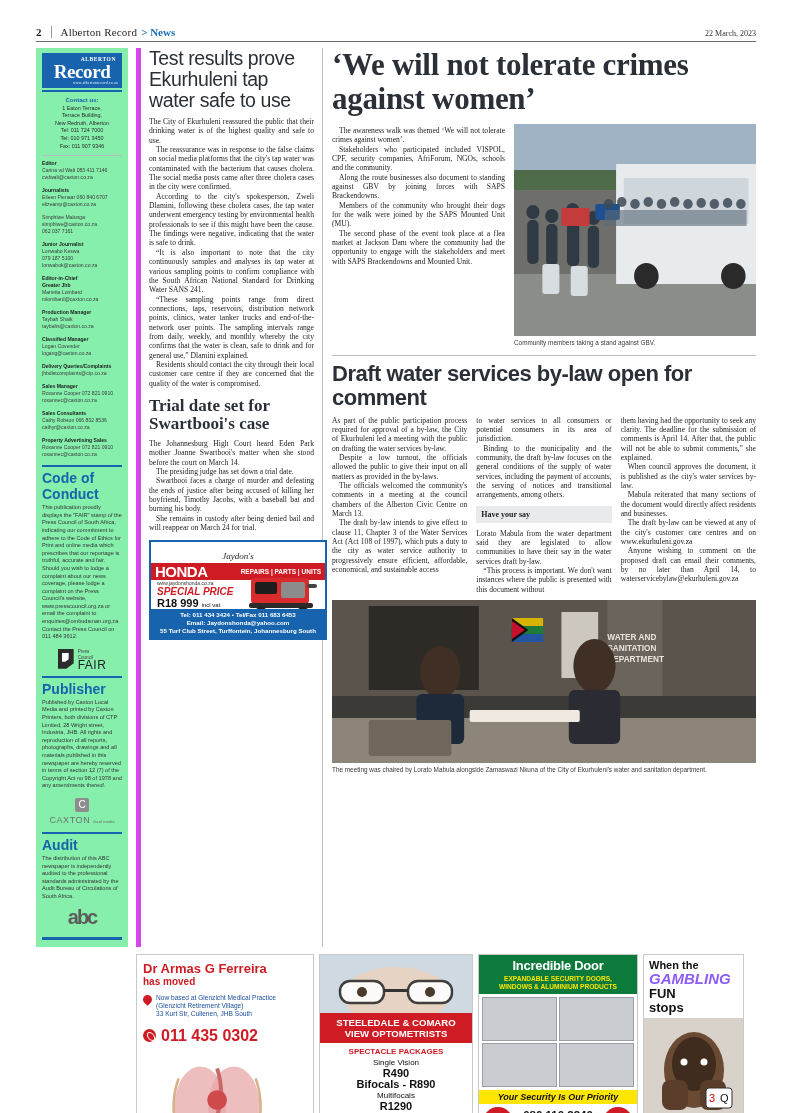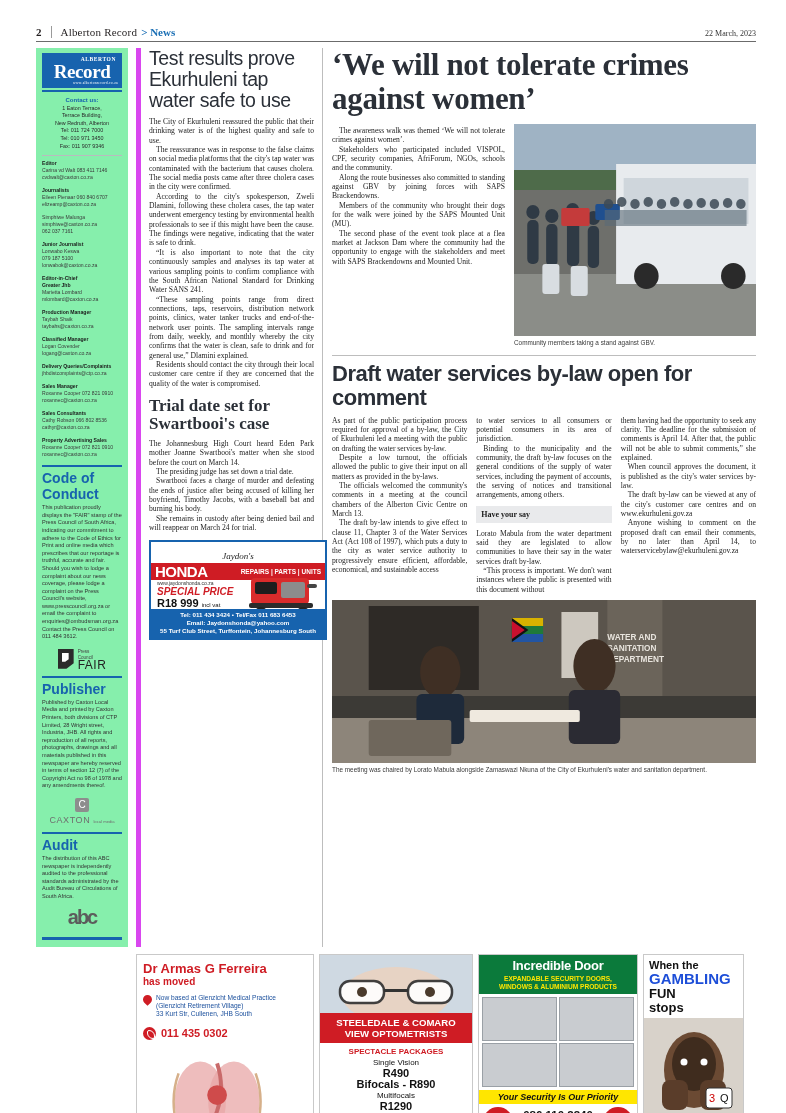--- a/index.html
+++ b/index.html
@@ -104,21 +104,21 @@
   .gen { position:absolute; right:4px; top:28px; width:76px; height:52px; }
 
   .ad-ferreira { width:178px; height:250px; border:1px solid #c9c9c9; padding:6px; }
   .fer-name { font-family:"Liberation Sans",sans-serif; font-weight:bold; font-size:13px; color:#cf1c24; line-height:15px; }
   .fer-moved { font-family:"Liberation Sans",sans-serif; font-weight:bold; font-size:10px; color:#cf1c24; }
   .fer-row { display:flex; gap:4px; margin-top:7px; font-family:"Liberation Sans",sans-serif; font-size:6.6px; line-height:8.4px; color:#1a4f9c; }
   .pin { width:9px; height:9px; flex:0 0 9px; background:#cf1c24; border-radius:50% 50% 50% 0; transform:rotate(-45deg); margin-top:1px;}
   .fer-phone { display:flex; align-items:center; gap:5px; margin-top:8px; }
   .phone-ico { width:13px;height:13px;border-radius:50%;background:#cf1c24;position:relative; }
   .phone-ico::after{content:"";position:absolute;left:3.5px;top:3px;width:6px;height:7px;border:1.6px solid #fff;border-radius:2px 6px 2px 6px;}
-  .fer-num { font-family:"Liberation Sans",sans-serif; font-weight:bold; font-size:11px; color:#cf1c24; }
+  .fer-num { font-family:"Liberation Sans",sans-serif; font-weight:bold; font-size:16px; color:#cf1c24; }
 
   .ad-optom { width:154px; height:250px; border:1px solid #c9c9c9; }
   .opt-band { background:#cf1c24; color:#fff; text-align:center; font-family:"Liberation Sans",sans-serif; font-weight:bold; font-size:9.6px; line-height:11px; padding:4px 2px; }
   .opt-sub { text-align:center; font-family:"Liberation Sans",sans-serif; font-weight:bold; font-size:8px; color:#cf1c24; padding:4px 0 1px 0; }
   .opt-list { text-align:center; font-family:"Liberation Sans",sans-serif; font-size:8px; line-height:11px; color:#111; }
   .opt-list .amt { font-weight:bold; font-size:11px; }
   .opt-addr { text-align:center; font-family:"Liberation Sans",sans-serif; font-size:6.4px; line-height:8px; color:#222; margin-top:4px; }
   .opt-tel { background:#1763ae; color:#fff; text-align:center; font-family:"Liberation Sans",sans-serif; font-weight:bold; font-size:8.6px; padding:2px 0; margin-top:3px; }
 
   .ad-door { width:160px; height:250px; border:1px solid #c9c9c9; background:#fff; }
@@ -126,21 +126,21 @@
   .door-sub { background:#0b7a3b; color:#ffe600; text-align:center; font-family:"Liberation Sans",sans-serif; font-weight:bold; font-size:6.6px; line-height:8px; padding-bottom:3px; }
   .door-pics { display:grid; grid-template-columns:1fr 1fr; gap:2px; padding:3px; }
   .door-pic { height:44px; background:#c9ccd0; border:1px solid #9aa0a6; }
   .door-sec { background:#ffe600; color:#111; text-align:center; font-family:"Liberation Sans",sans-serif; font-weight:bold; font-style:italic; font-size:9px; padding:2px 0; }
   .door-tels { text-align:center; font-family:"Liberation Sans",sans-serif; font-weight:bold; font-size:11.5px; color:#111; line-height:14px; }
   .door-mail { text-align:center; font-family:"Liberation Sans",sans-serif; font-weight:bold; font-size:6.4px; color:#0b7a3b; line-height:9px; }
   .badge-rd { display:inline-block; background:#cf1c24; color:#fff; border-radius:50%; width:30px;height:30px; font-family:"Liberation Sans",sans-serif; font-weight:bold; font-size:5px; line-height:7px; padding-top:4px; text-align:center; }
 
   .ad-gamble { width:101px; height:250px; border:1px solid #c9c9c9; background:#fff; }
   .gam-1 { font-family:"Liberation Sans",sans-serif; font-weight:bold; font-size:11px; color:#111; padding:4px 5px 0; line-height:12px; }
-  .gam-2 { font-family:"Liberation Sans",sans-serif; font-weight:bold; font-size:15px; color:#1d4ed8; padding:0 5px; line-height:16px; }
+  .gam-2 { font-family:"Liberation Sans",sans-serif; font-weight:bold; font-size:15px; color:#8b5cf6; padding:0 5px; line-height:16px;font-style:italic; }
   .gam-3 { font-family:"Liberation Sans",sans-serif; font-weight:bold; font-size:13px; color:#111; padding:0 5px 3px; line-height:14px; }
   .gam-help { background:#ffe600; text-align:center; font-family:"Liberation Sans",sans-serif; font-weight:bold; font-size:10px; color:#111; padding:3px 0; line-height:12px; }
   .gam-help .red { color:#cf1c24; }
   .gam-foot { background:#0b7a3b; color:#fff; text-align:center; font-family:"Liberation Sans",sans-serif; font-weight:bold; font-size:7.4px; padding:3px 0; line-height:9px; }
 
   .meeting-cap { font-family:"Liberation Sans",sans-serif; font-size:6.4px; color:#3a3a3a; line-height:8px; margin-top:2.5px; }
 </style>
 </head>
 <body>
 
@@ -286,21 +286,21 @@
 
     <div class="col-main">
 
       <h1 class="main-hl">‘We will not tolerate crimes against women’</h1>
 
       <div class="gbv-wrap">
         <div class="gbv-text">
           <div class="body-txt" style="margin-top:2px;">
             <p>The awareness walk was themed ‘We will not tolerate crimes against women’.</p>
             <p>Stakeholders who participated included VISPOL, CPF, security companies, AfriForum, NGOs, schools and the community.</p>
-            <p>Along the route businesses also committed to standing against GBV by joining forces with SAPS Brackendowns.</p>
+            <p>Along the route businesses also document to standing against GBV by joining forces with SAPS Brackendowns.</p>
             <p>Members of the community who brought their dogs for the walk were joined by the SAPS Mounted Unit (MU).</p>
             <p>The second phase of the event took place at a flea market at Jackson Dam where the community had the opportunity to engage with the stakeholders and meet with SAPS Brackendowns and Mounted Unit.</p>
           </div>
         </div>
         <div class="gbv-photo">
           <div class="photo" style="height:212px;">
             <svg viewBox="0 0 256 212" preserveAspectRatio="none" style="display:block;width:100%;height:100%">
               <rect width="256" height="212" fill="#b9c6cf"></rect>
               <rect y="0" width="256" height="60" fill="#9fb3c4"></rect>
               <rect y="46" width="256" height="26" fill="#4e6b4a"></rect>
@@ -371,20 +371,21 @@
           <div class="saybox">Have your say</div>
           <div class="body-txt" style="margin-top:0">
             <p class="first">Lorato Mabula from the water department said they are legislated to allow communities to have their say in the water services draft by-law.</p>
             <p>“This process is important. We don't want instances where the public is presented with this document without</p>
           </div>
         </div>
         <div>
           <div class="body-txt">
             <p class="first">them having had the opportunity to seek any clarity. The deadline for the submission of comments is April 14. After that, the public will not be able to submit comments,” she explained.</p>
             <p>When council approves the document, it is published as the city's water services by-law.</p>
+            <p>Mabula reiterated that many sections of the document would directly affect residents and businesses.</p>
             <p>The draft by-law can be viewed at any of the city's customer care centres and on www.ekurhuleni.gov.za</p>
             <p>Anyone wishing to comment on the proposed draft can email their comments, by no later than April 14, to waterservicebylaw@ekurhuleni.gov.za</p>
           </div>
         </div>
       </div>
 
       <div class="photo" style="height:163px;margin-top:6px;">
         <svg viewBox="0 0 462 163" preserveAspectRatio="none" style="display:block;width:100%;height:100%">
           <rect width="462" height="163" fill="#4e4a45"></rect>
           <rect x="0" y="0" width="462" height="96" fill="#5a544c"></rect>

